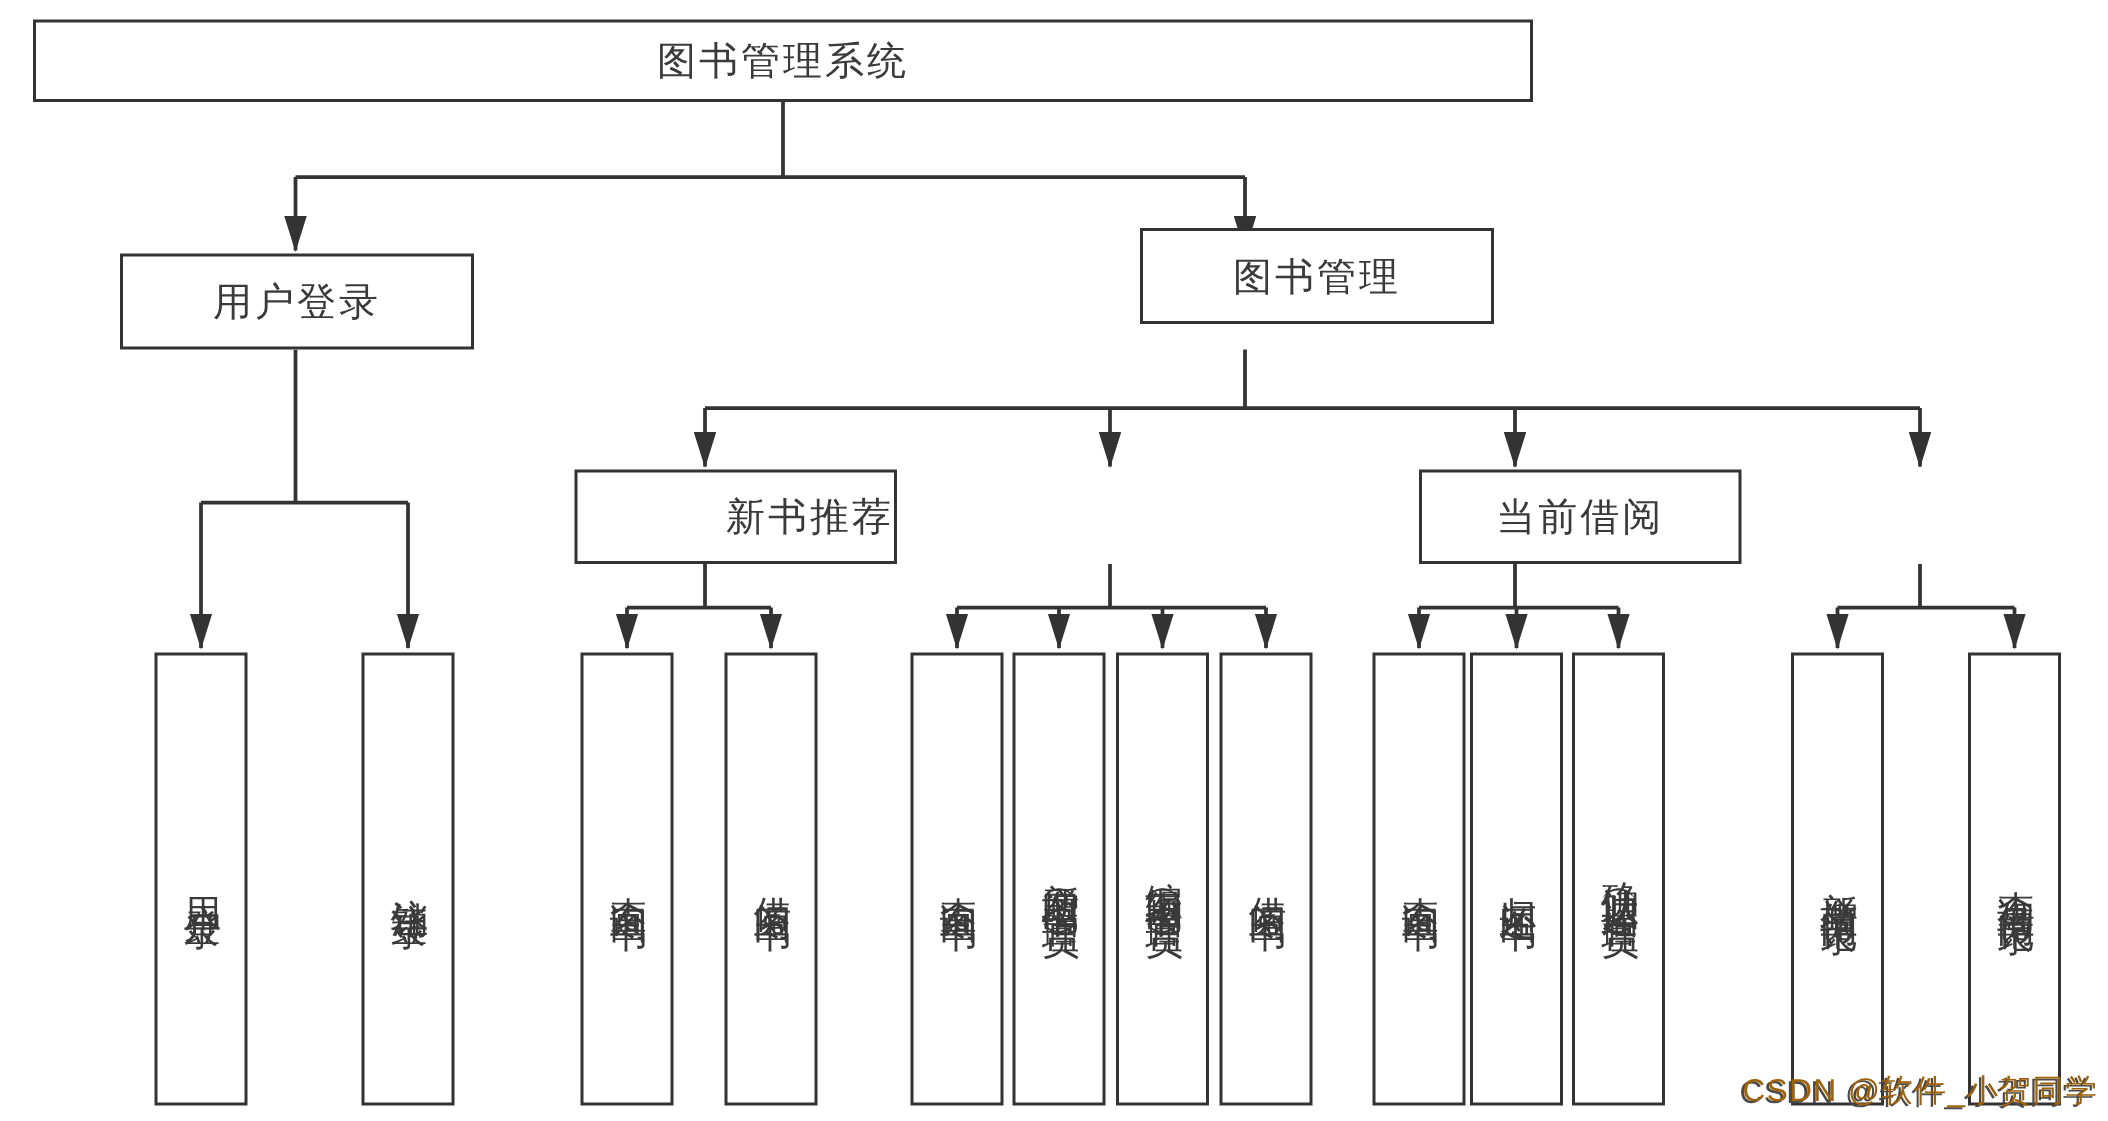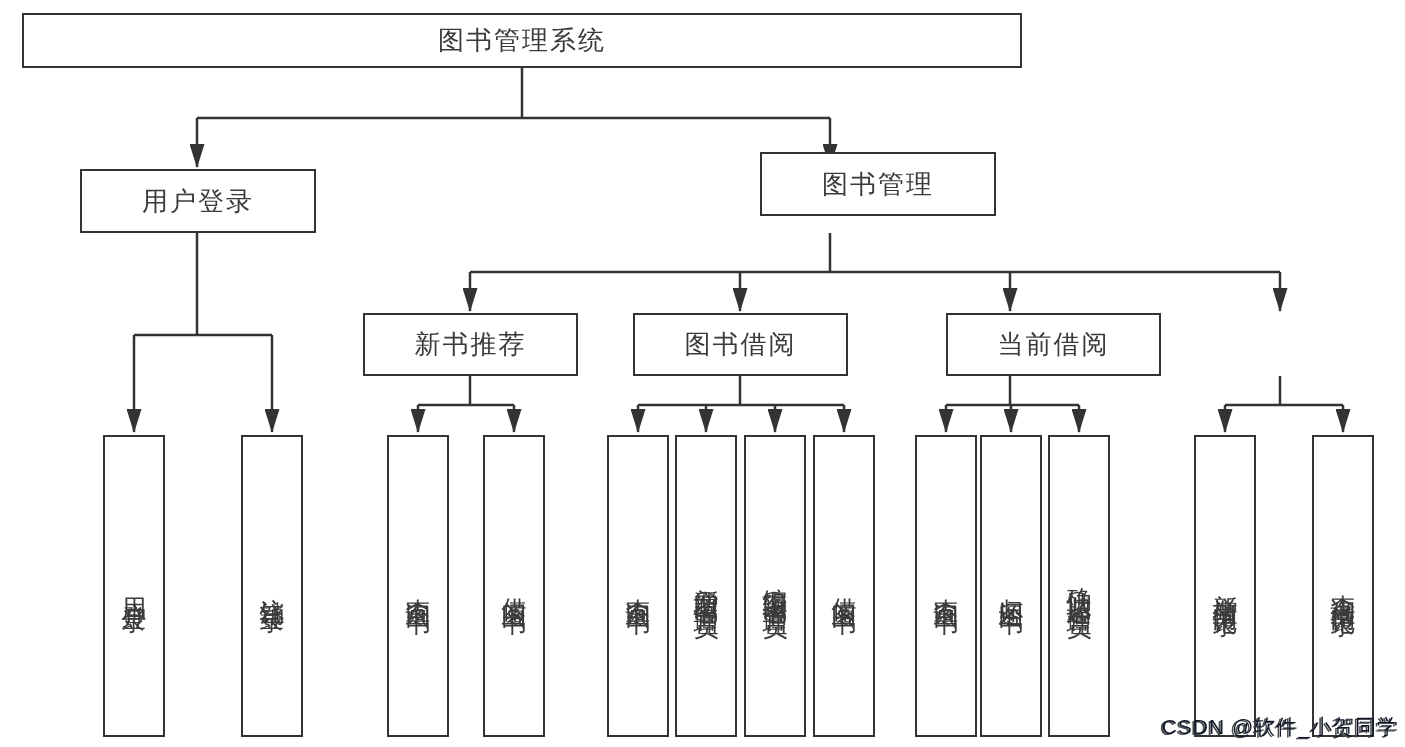--- a/index.html
+++ b/index.html
@@ -32,21 +32,21 @@
   }
   .hbox span {
     font-size: 26px;
     letter-spacing: 2px;
     white-space: nowrap;
   }
   .root-box   { left: 22px;  top: 13px;  width: 1000px; height: 55px; }
   .l2a        { left: 80px;  top: 169px; width: 236px;  height: 64px; }
   .l2b        { left: 712px; top: 152px; width: 236px;  height: 64px; margin-left: 48px; }
   .l3         { top: 313px; width: 215px; height: 63px; }
-  .l3a { left: 363px; }
+  .l3a { left: 383px; justify-content: flex-end; }
   .l3b { left: 633px; }
   .l3c { left: 903px; margin-left: 43px; }
   .l3d { left: 1173px; }
   .leaf {
     top: 435px;
     width: 62px;
     height: 302px;
   }
   .leaf span {
     writing-mode: vertical-rl;
@@ -66,21 +66,21 @@
   .leaf9  { left: 915px; }
   .leaf10 { left: 980px; }
   .leaf11 { left: 1048px; }
   .leaf12 { left: 1194px; }
   .leaf13 { left: 1312px; }
   #watermark {
     position: absolute;
     right: 6px;
     top: 713px;
     font-size: 21px;
-    color: #0f172a;
+    color: #a16207;
     text-shadow: -2px 1px 0 #4a4a4a;
     letter-spacing: 1px;
     white-space: nowrap;
   }
 </style>
 </head>
 <body>
 
 <div id="stage">
 
@@ -141,23 +141,20 @@
   <div class="box hbox l2a">
     <span>用户登录</span>
   </div>
   <div class="box hbox l2b">
     <span>图书管理</span>
   </div>
 
   <div class="box hbox l3 l3a">
     <span>新书推荐</span>
   </div>
-  <div class="box hbox l3 l3b">
-    <span>图书借阅</span>
-  </div>
   <div class="box hbox l3 l3c">
     <span>当前借阅</span>
   </div>
 
   <div class="box leaf leaf1">
     <span>用户登录</span>
   </div>
   <div class="box leaf leaf2">
     <span>注销登录</span>
   </div>

